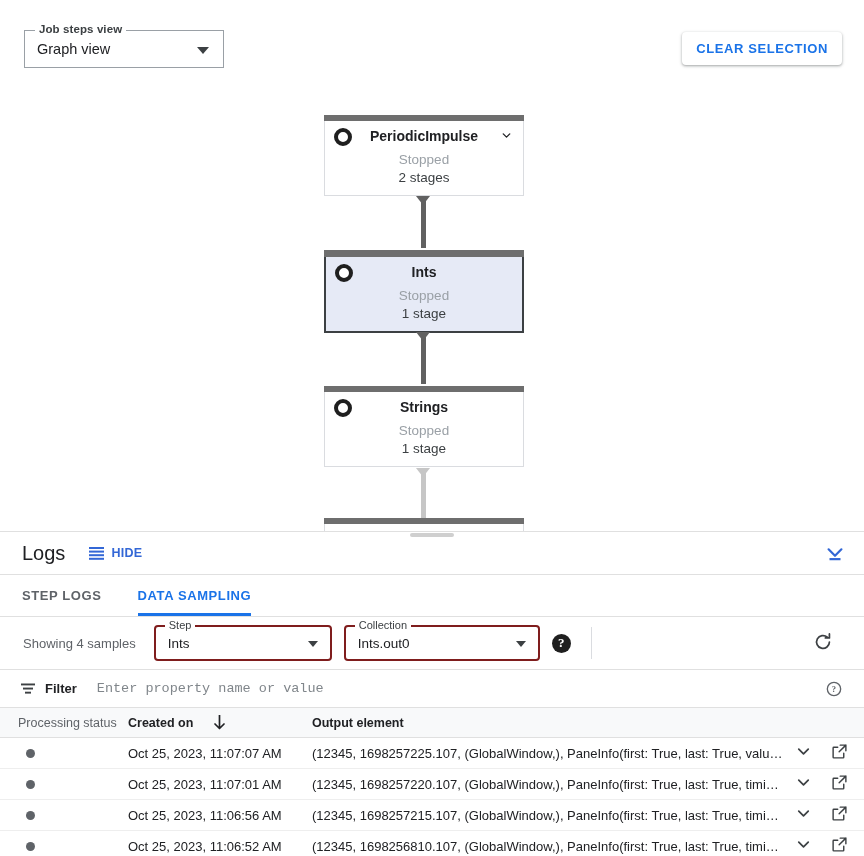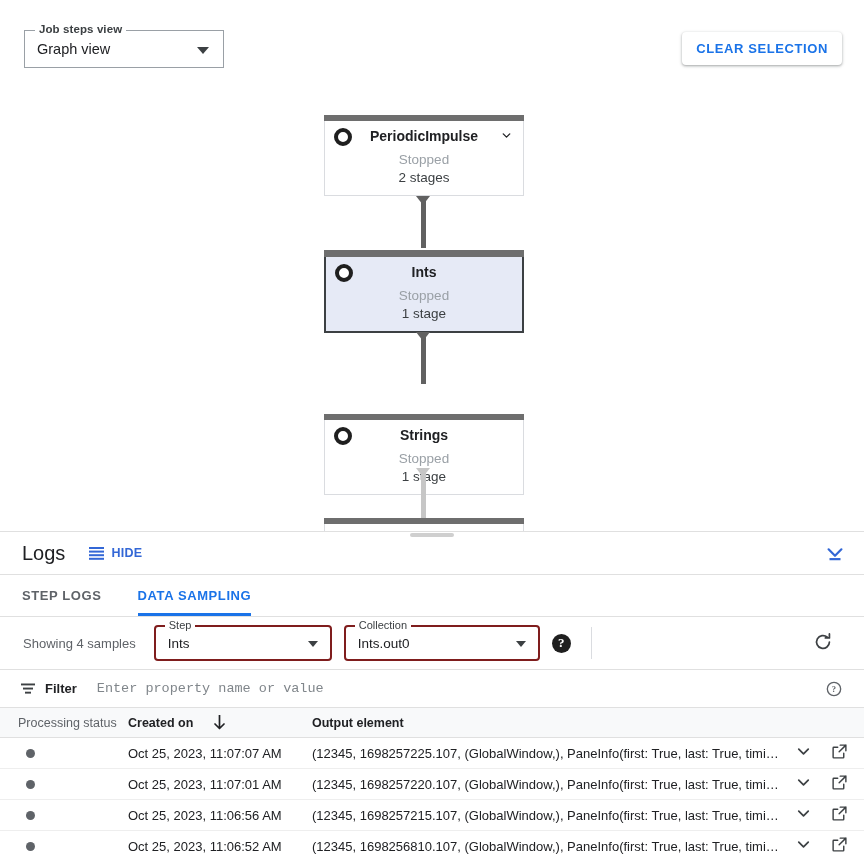--- a/index.html
+++ b/index.html
@@ -462,21 +462,21 @@
       <div class="node-title">Ints</div>
     </div>
     <div class="node-status">Stopped</div>
     <div class="node-stages">1 stage</div>
   </div>
 
   <div class="connector" style="top:332px; height:52px;">
     <span class="arrowhead"></span>
   </div>
 
-  <div class="node" style="top:386px;margin-top:28px;">
+  <div class="node" style="top:386px;">
     <div class="topbar"></div>
     <div class="node-head">
       <span class="stop-icon"></span>
       <div class="node-title">Strings</div>
     </div>
     <div class="node-status">Stopped</div>
     <div class="node-stages">1 stage</div>
   </div>
 
   <div class="connector light" style="top:468px; height:56px;">
@@ -563,21 +563,21 @@
     </div>
     <div class="c-output">Output element</div>
   </div>
 
   <div>
     <div class="tbl-row">
       <div class="c-status">
         <span class="dot"></span>
       </div>
       <div class="c-created">Oct 25, 2023, 11:07:07 AM</div>
-      <div class="c-output">(12345, 1698257225.107, (GlobalWindow,), PaneInfo(first: True, last: True, timing…</div>
+      <div class="c-output">(12345, 1698257225.107, (GlobalWindow,), PaneInfo(first: True, last: True, value…</div>
       <div class="row-actions">
         <span>
           <svg width="19" height="19" viewBox="0 0 24 24">
             <path d="M6 9l6 6 6-6" fill="none" stroke="#3c4043" stroke-width="2.2" stroke-linecap="round" stroke-linejoin="round"></path>
           </svg>
         </span>
         <span>
           <svg width="17" height="17" viewBox="0 0 24 24">
             <path d="M13 3h8v8M21 3l-9.5 9.5" fill="none" stroke="#3c4043" stroke-width="2" stroke-linecap="round" stroke-linejoin="round"></path>
             <path d="M18 14.5V20a1 1 0 0 1-1 1H4a1 1 0 0 1-1-1V7a1 1 0 0 1 1-1h5.5" fill="none" stroke="#3c4043" stroke-width="2" stroke-linecap="round" stroke-linejoin="round"></path>

